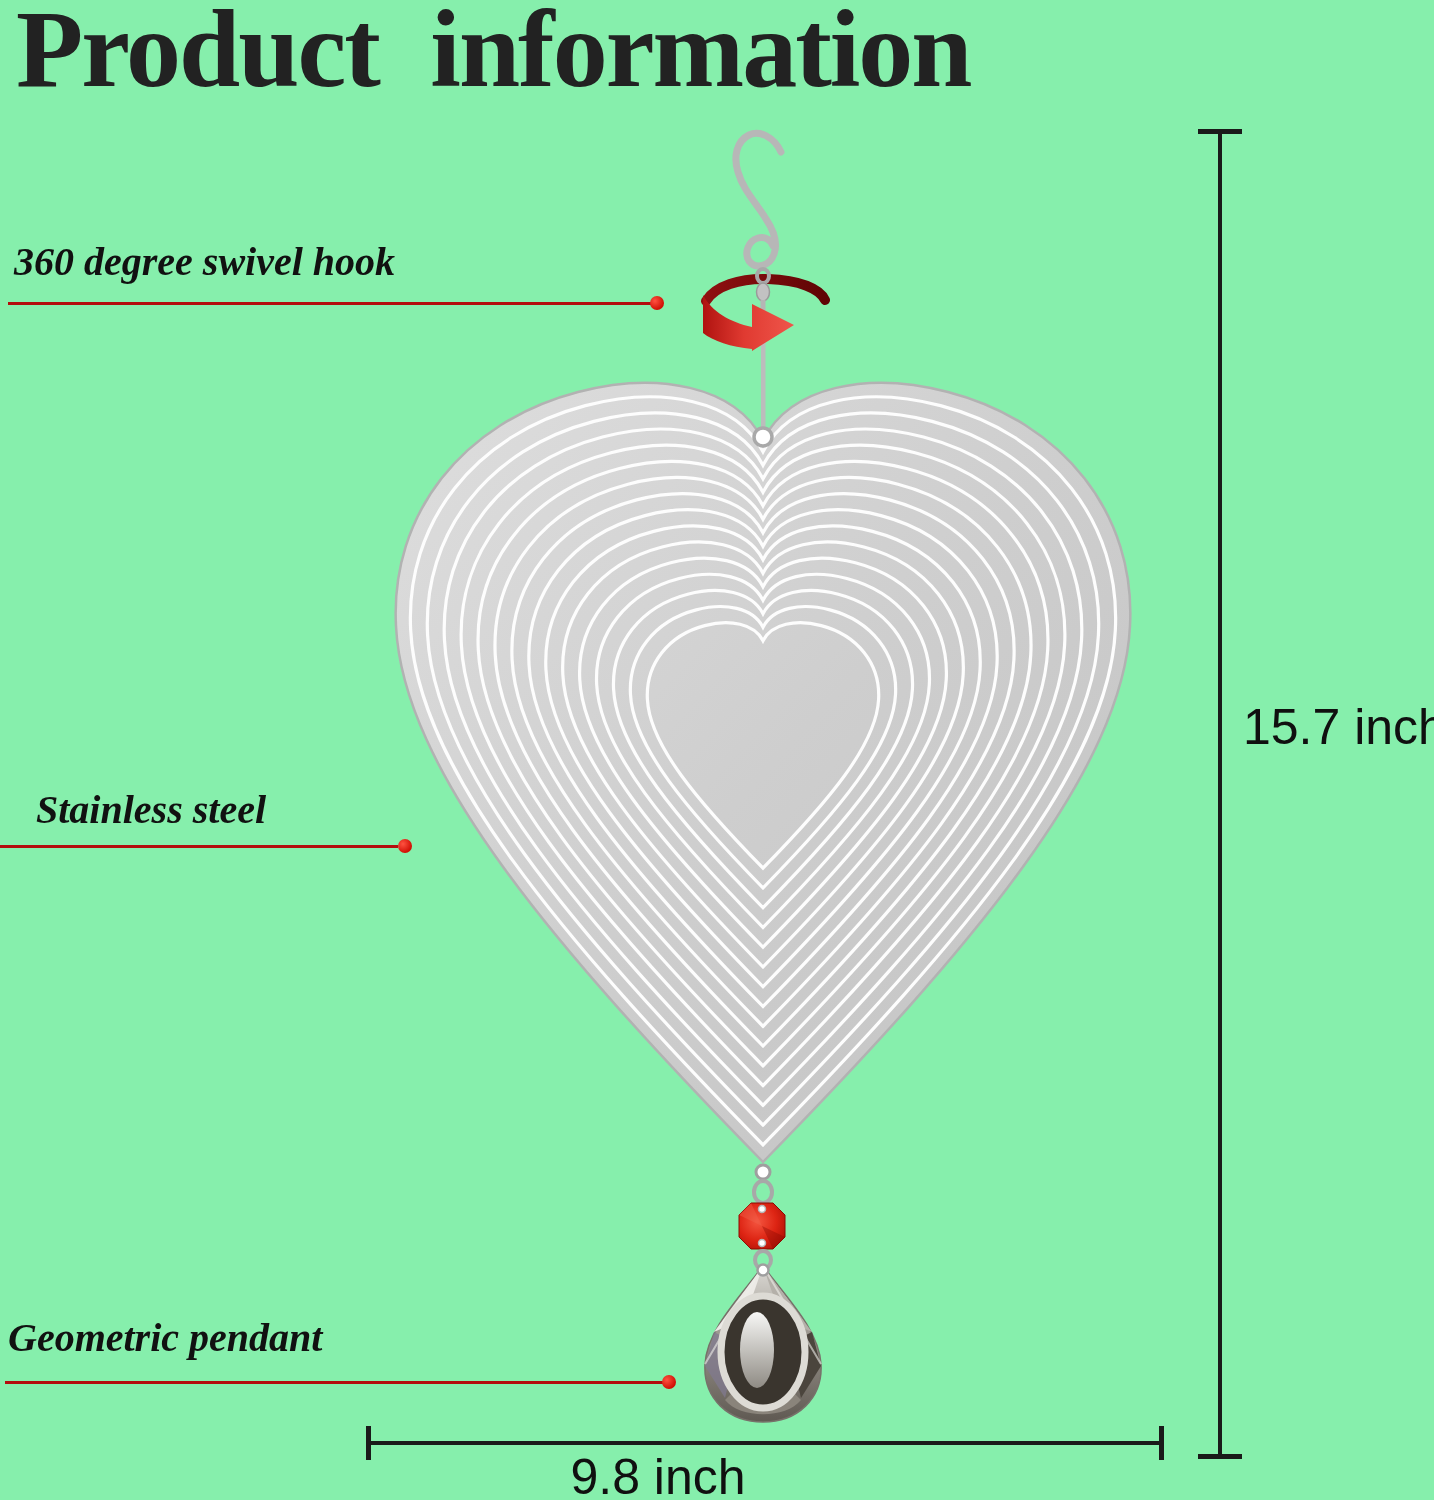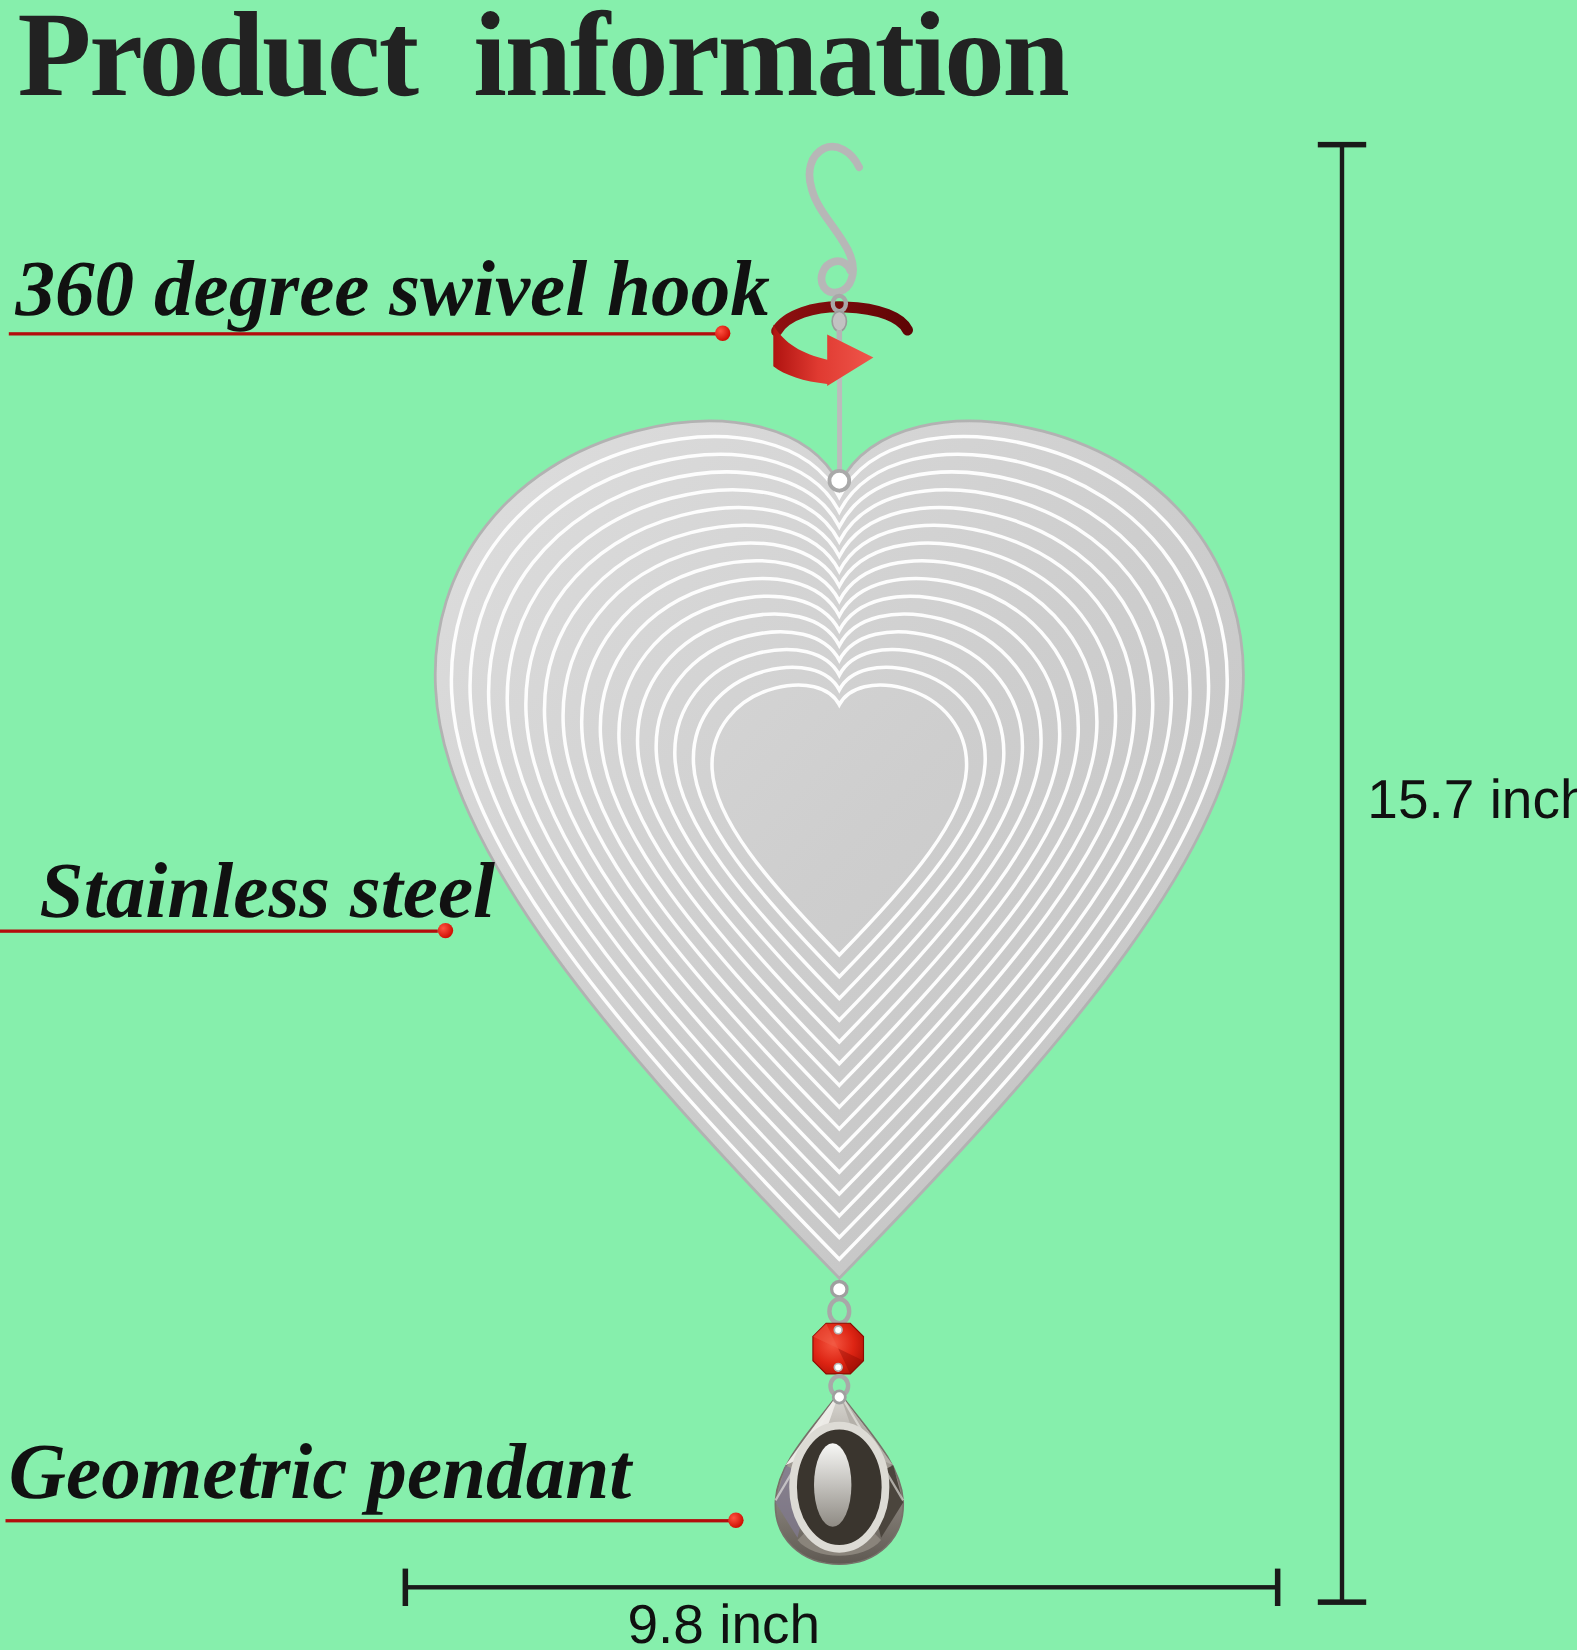--- a/index.html
+++ b/index.html
@@ -17,21 +17,21 @@
     font-size:110px;
     line-height:130px;
     letter-spacing:-2px;
     word-spacing:26px;
     color:#222222;
     white-space:nowrap;
   }
   .callout{
     font-weight:bold;
     font-style:italic;
-    font-size:72px;
+    font-size:40px;
     line-height:72px;
     color:#111111;
     white-space:nowrap;
   }
   .callout-hook{left:14px;top:226px;}
   .callout-material{left:8px;top:774px;margin-left:28px;}
   .callout-pendant{left:8px;top:1302px;text-align:center;}
   .leader{
     height:3px;
     background:#b30d0d;

